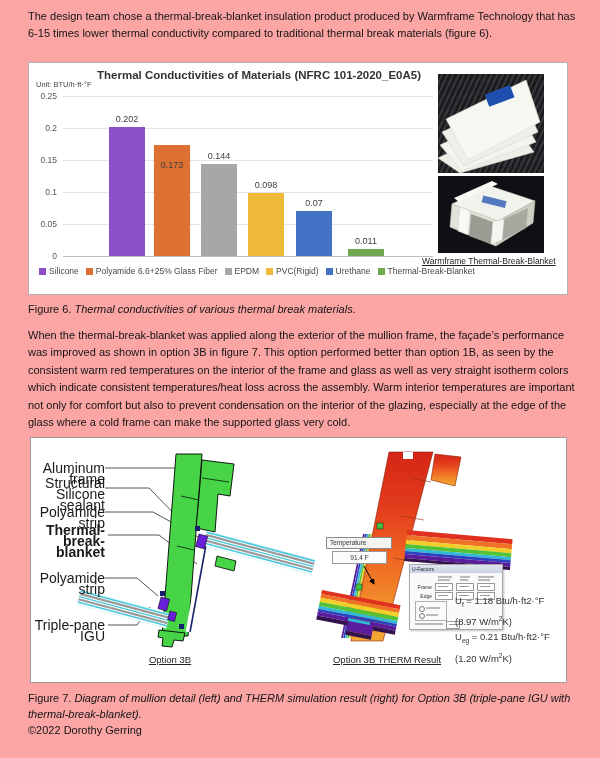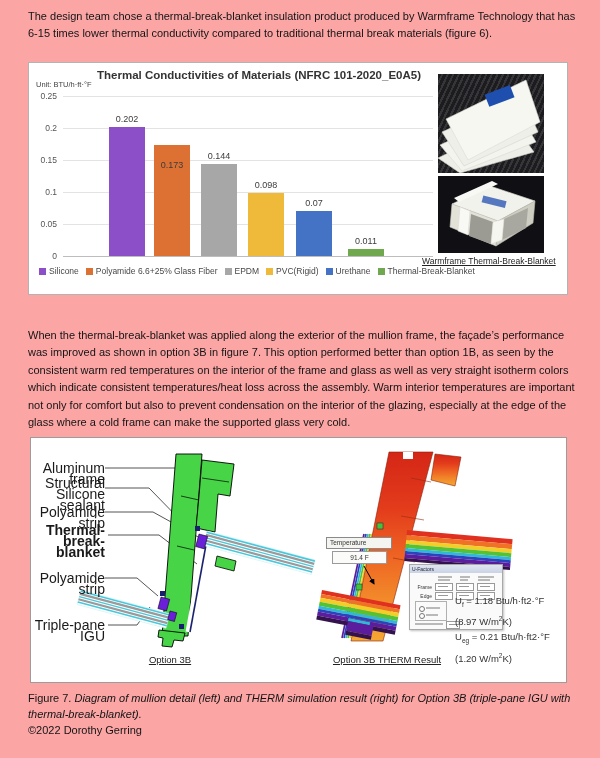--- a/index.html
+++ b/index.html
@@ -131,20 +131,23 @@
       <div class="abs bar" style="left: 172px; top: 100.84px; width: 36px; height: 92.16px; background: rgb(167, 167, 167);"></div>
       <div class="abs bar-label" style="left: 160px; top: 87.84px;">0.144</div>
       <div class="abs bar" style="left: 219px; top: 130.28px; width: 36px; height: 62.72px; background: rgb(239, 186, 58);"></div>
       <div class="abs bar-label" style="left: 207px; top: 117.28px;">0.098</div>
       <div class="abs bar" style="left: 267px; top: 148.2px; width: 36px; height: 44.8px; background: rgb(68, 114, 196);"></div>
       <div class="abs bar-label" style="left: 255px; top: 135.2px; text-align: center;">0.07</div>
       <div class="abs bar" style="left: 319px; top: 185.96px; width: 36px; height: 7.04px; background: rgb(112, 168, 80);"></div>
       <div class="abs bar-label" style="left: 307px; top: 172.96px;">0.011</div>
     </div>
 
+  <div id="fig6cap" class="abs cap">
+    <span>Figure 6. </span><span class="it">Thermal conductivities of various thermal break materials.</span>
+  </div>
 
   <div id="para2" class="abs para">When the thermal-break-blanket was applied along the exterior of the mullion frame, the façade’s performance was improved as shown in option 3B in figure 7. This option performed better than option 1B, as seen by the consistent warm red temperatures on the interior of the frame and glass as well as very straight isotherm colors which indicate consistent temperatures/heat loss across the assembly. Warm interior temperatures are important not only for comfort but also to prevent condensation on the interior of the glazing, especially at the edge of the glass where a cold frame can make the supported glass very cold.</div>
 
   <div id="fig7" class="abs">
     <svg class="abs" style="left:0;top:0;" width="535" height="244" viewBox="0 0 535 244">
       <defs>
         <linearGradient id="thermMain" x1="0" y1="0" x2="0" y2="1">
           <stop offset="0" stop-color="#d42616"></stop>
           <stop offset="0.3" stop-color="#e33c1c"></stop>
           <stop offset="0.55" stop-color="#ee6423"></stop>

